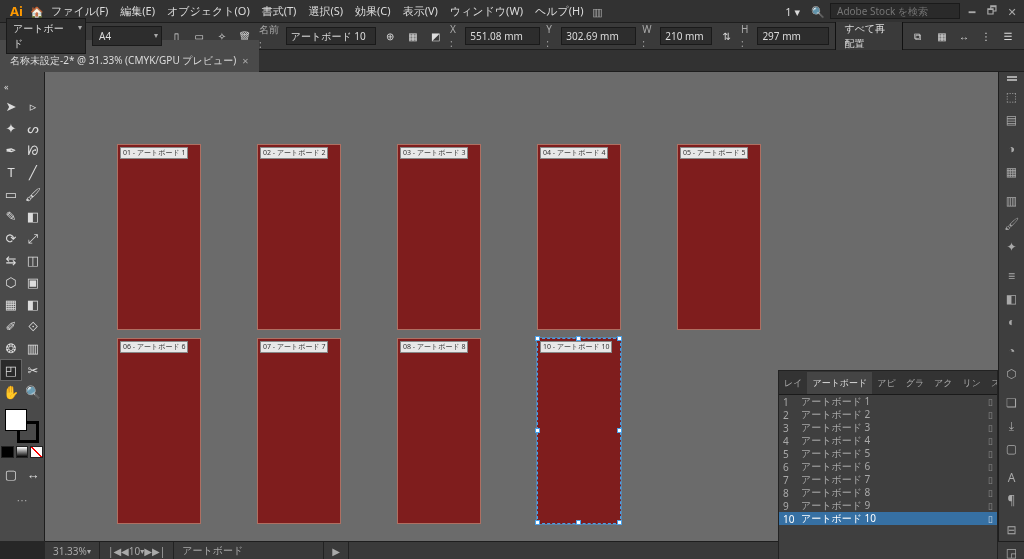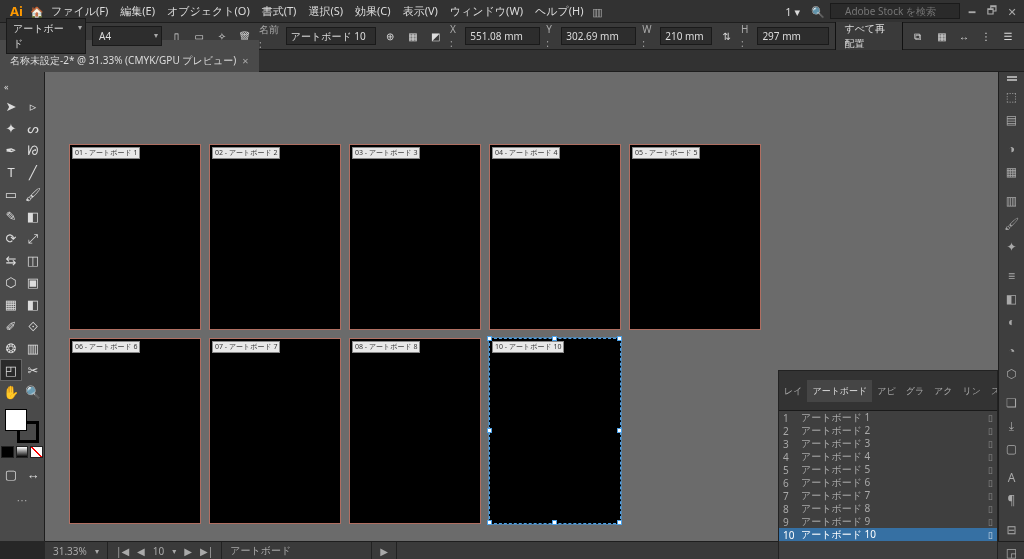--- a/index.html
+++ b/index.html
@@ -22,21 +22,21 @@
   *{box-sizing:border-box;font-family:"Segoe UI","Meiryo UI",Meiryo,system-ui,Arial,sans-serif;}
   html,body{margin:0;padding:0;width:1024px;height:559px;overflow:hidden;background:var(--bg-darker);color:var(--text);font-size:11px;}
   body{display:flex;flex-direction:column;position:relative;}
   
   .ic{display:inline-flex;align-items:center;justify-content:center;width:16px;height:16px;font-size:11px;color:var(--text-dim);border-radius:2px;}
   
   #menubar{height:22px;background:var(--bg-dark);display:flex;align-items:center;padding:0 4px;font-size:11px;position:relative;}
   #menubar .brand{color:var(--accent);font-weight:bold;font-size:13px;padding:0 6px;}
   #menubar .mitem{padding:3px 6px;color:var(--text);cursor:default;}
   #menubar .right{margin-left:auto;display:flex;align-items:center;gap:4px;}
-  #menubar .search{background:#2a2a2a;border:1px solid #1a1a1a;color:var(--text-dim);font-size:10px;padding:1px 14px;width:130px;height:16px;}
+  #menubar .search{background:#2a2a2a;border:1px solid #1a1a1a;color:var(--text-dim);font-size:10px;padding:1px 6px;width:130px;height:16px;}
   #menubar .wspace{color:var(--text);padding:0 6px;}
   .winbtn{width:12px;height:12px;margin:0 2px;display:inline-flex;align-items:center;justify-content:center;color:var(--text-dim);}
   
   #controlbar{height:28px;background:#3a3a3a;border-top:1px solid var(--border);border-bottom:1px solid var(--border);display:flex;align-items:center;padding:0 6px;font-size:10px;gap:6px;}
   #controlbar .dd{background:#2d2d2d;border:1px solid #1a1a1a;padding:2px 16px 2px 6px;min-width:60px;position:relative;color:var(--text);}
   #controlbar .dd::after{content:"▾";position:absolute;right:3px;top:2px;font-size:8px;color:var(--text-dim);}
   #controlbar .inp{background:#2d2d2d;border:1px solid #1a1a1a;padding:2px 4px;color:var(--text);width:75px;height:18px;font-size:10px;}
   #controlbar .lbl{color:var(--text-dim);}
   #controlbar .btn{background:#3a3a3a;border:1px solid #111;padding:2px 8px;color:var(--text);font-size:10px;}
   #controlbar .icb{width:20px;height:20px;display:flex;align-items:center;justify-content:center;border:1px solid transparent;}
@@ -54,43 +54,43 @@
   #toolbox .tool.sel{background:#2a2a2a;box-shadow:inset 0 0 0 1px #666;}
   #toolbox .tool .fb{font-size:13px;color:var(--text);}
   #toolbox .swatches{margin-top:6px;position:relative;width:34px;height:34px;}
   #toolbox .swatches .sw-fill{position:absolute;top:0;left:0;width:22px;height:22px;background:var(--swatch-white);border:1px solid #000;}
   #toolbox .swatches .sw-stroke{position:absolute;bottom:0;right:0;width:22px;height:22px;background:#4a4a4a;border:3px solid var(--swatch-black);box-sizing:border-box;}
   #toolbox .mini{display:flex;width:100%;height:14px;margin-top:2px;}
   #toolbox .mini div{flex:1;margin:1px;border:1px solid #222;}
   
   #canvas-wrap{flex:1;background:var(--canvas-bg);position:relative;overflow:hidden;}
   #artboards{position:absolute;top:72px;left:24px;display:grid;grid-template-columns:repeat(5,132px);grid-template-rows:repeat(2,186px);gap:8px;}
-  .ab{background:#000000;border:1px solid var(--artboard-border);position:relative;}
+  .ab{background:#7f1d1d;border:1px solid var(--artboard-border);position:relative;margin-left:48px;}
   .ab.sel{border:1px dashed #4aa0e8;box-shadow:0 0 0 1px rgba(74,160,232,.5);}
   .ab .tag{position:absolute;top:2px;left:2px;font-size:7px;background:#e8e8e8;border:1px solid #888;padding:0 2px;color:#333;white-space:nowrap;}
   .ab .hnd{position:absolute;width:5px;height:5px;background:#fff;border:1px solid #4aa0e8;}
   
   #rdock{width:26px;background:#3e3e3e;border-left:1px solid var(--border);display:flex;flex-direction:column;align-items:center;padding:4px 0;gap:6px;}
   #rdock .dbl{width:10px;height:2px;background:var(--text-dim);margin-bottom:1px;}
   #rdock .ic{width:20px;height:20px;color:var(--text-dim);font-size:12px;}
   #rdock .sep{height:10px;}
   
   #abpanel{position:absolute;right:26px;top:298px;width:220px;height:218px;background:var(--panel);border:1px solid #222;display:flex;flex-direction:column;font-size:10px;z-index:5;}
-  #abpanel .tabs{height:40px;display:flex;align-items:center;background:#333;border-bottom:1px solid #1a1a1a;overflow:hidden;}
+  #abpanel .tabs{height:24px;display:flex;align-items:center;background:#333;border-bottom:1px solid #1a1a1a;overflow:hidden;}
   #abpanel .tabs .t{padding:4px 5px;color:var(--text-dim);font-size:9px;white-space:nowrap;}
   #abpanel .tabs .t.act{color:var(--text);background:#454545;}
   #abpanel .list{flex:1;overflow:auto;}
   #abpanel .li{display:flex;align-items:center;height:13px;padding:0 4px;color:var(--text-dim);}
   #abpanel .li.sel{background:var(--select);color:#fff;}
   #abpanel .li .num{width:18px;text-align:left;}
   #abpanel .li .name{flex:1;}
   #abpanel .li .ri{width:14px;font-size:9px;text-align:right;opacity:.7;}
   
   #status{height:18px;background:#3a3a3a;border-top:1px solid var(--border);display:flex;align-items:center;font-size:10px;color:var(--text-dim);margin-left:45px;}
-  #status .cell{padding:0 8px;border-right:1px solid #222;display:flex;align-items:center;gap:8px;height:100%;}
+  #status .cell{padding:0 8px;border-right:1px solid #222;display:flex;align-items:center;gap:0;height:100%;}
   #status .cell .dd{font-size:8px;}
 </style>
 </head>
 <body>
 
 <div id="menubar">
   <span class="brand">Ai</span>
   <span class="ic">🏠</span>
   <span class="mitem">ファイル(F)</span>
   <span class="mitem">編集(E)</span>

